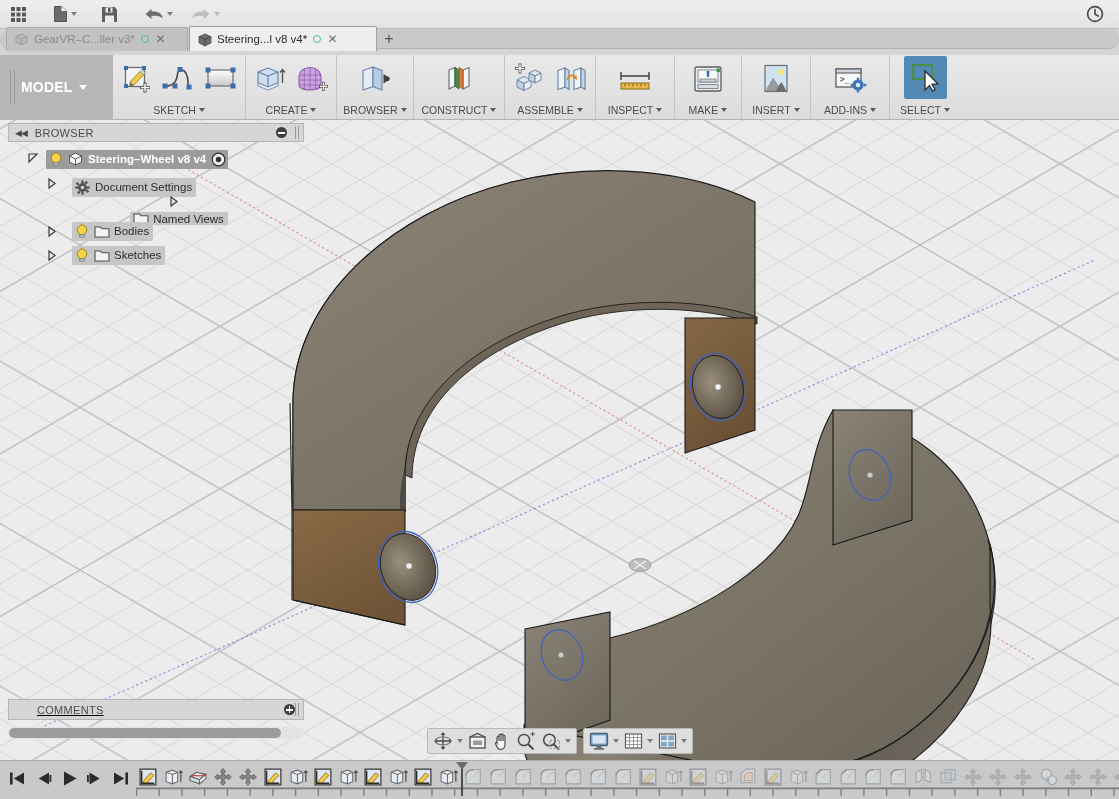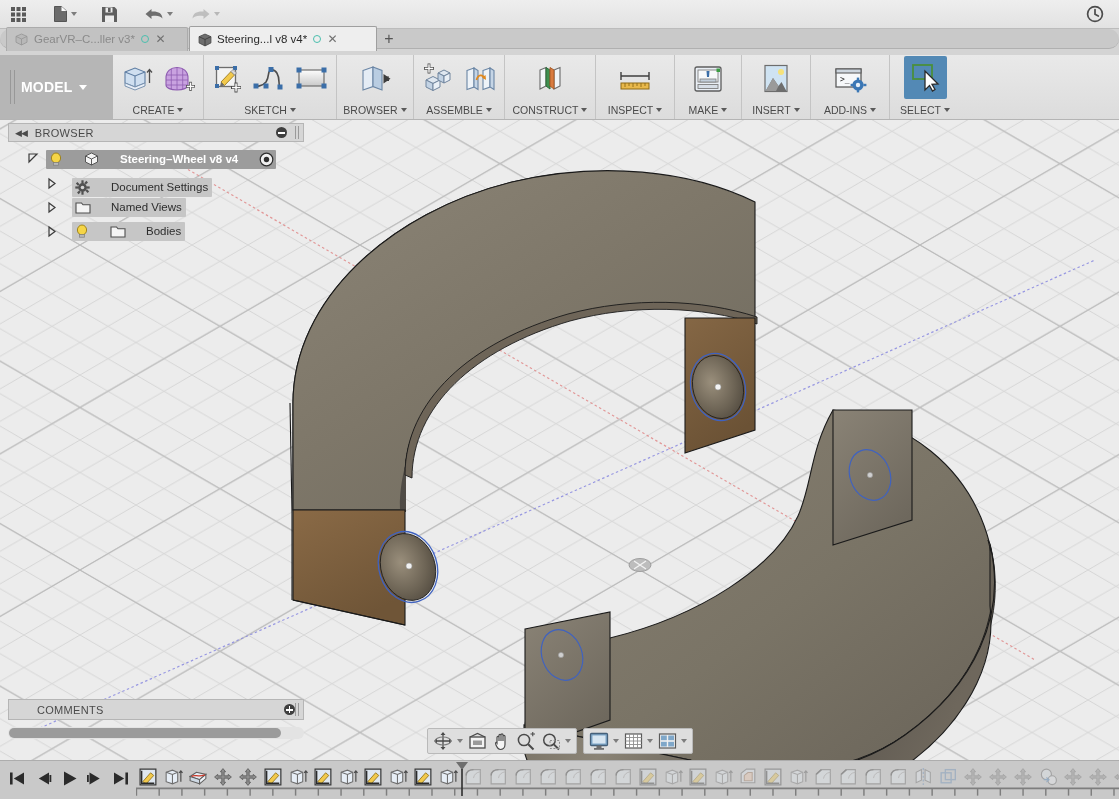--- a/index.html
+++ b/index.html
@@ -131,37 +131,37 @@
   .bh-minus::after {
     content: ""; position: absolute; left: 2px; top: 5px; width: 7px; height: 1.5px; background: #fff;
   }
   .bh-grip { width: 4px; height: 13px; border-left: 1px solid #9a9a9a; border-right:1px solid #9a9a9a; }
 
   .tree { padding-top: 5px; }
   .tree-row {
     display: flex; align-items: center; height: 24px; gap: 4px; cursor: default;
   }
   .node-pill {
-    display: flex; align-items: center; gap: 21px;
+    display: flex; align-items: center; gap: 5px;
     background: #c6c6c6; border-radius: 1px; height: 19px;
     padding: 0 4px 0 3px;
   }
   .node-pill.root { background: #9c9c9c; color: #fff; font-weight: bold; padding-right:2px;}
   .node-pill.root .node-text { color: #ffffff; }
   .node-text { font-size: 11.5px; color: #2d2d2d; white-space: nowrap; }
   .bulb { width: 14px; height: 15px; flex: none; }
   .folder { width: 15px; height: 13px; flex: none; }
   .target-ic { width: 15px; height: 15px; flex:none; }
 
   
   .comments {
     position: absolute; left: 8px; bottom: 40px; width: 296px; height: 21px;
     background: #d6d6d6; border: 1px solid #b5b5b5;
     display: flex; align-items: center; padding: 0 4px 0 28px;
-    z-index: 30; cursor: default;
+    z-index: 30; cursor: default; text-decoration: underline;
   }
   .cm-title { font-size: 11px; color: #4a4a4a; letter-spacing: 0.3px; flex: 1; }
   .cm-plus {
     width: 11px; height: 11px; border-radius: 50%; background: #3f3f3f;
     position: relative; cursor: pointer;
   }
   .cm-plus::after { content:""; position:absolute; left:2px; top:5px; width:7px; height:1.5px; background:#fff; }
   .cm-plus::before { content:""; position:absolute; left:4.75px; top:2px; width:1.5px; height:7px; background:#fff; }
 
   .hscroll {
@@ -305,55 +305,20 @@
 
     <div class="tab-new">+</div>
   </div>
 
   <div class="ribbon">
 
     <div class="workspace-sel">
       <div class="grip"></div>
       <span class="ws-label">MODEL</span>
       <div class="caret-w"></div>
-    </div>
-
-    <div class="panel">
-      <div class="panel-icons">
-        <div class="ribbon-btn">
-          <svg width="32" height="30" viewBox="0 0 32 30">
-            <path d="M4 8 L14 4 L24 8 L24 19 L14 23 L4 19 Z" fill="#cfdff0" stroke="#5f7ea3" stroke-width="1.1"></path>
-            <path d="M4 8 L14 12 L24 8" fill="none" stroke="#5f7ea3" stroke-width="1.1"></path>
-            <path d="M14 12 V23" fill="none" stroke="#5f7ea3" stroke-width="1.1"></path>
-            <path d="M4 19 L14 23 L24 19 L24 22 L14 26 L4 22 Z" fill="#e8eef6" stroke="#7a93b0" stroke-width="1"></path>
-            <path d="M28.5 19 V6 M26 8.5 L28.5 5.5 L31 8.5" fill="none" stroke="#4e4e4e" stroke-width="1.3"></path>
-          </svg>
-        </div>
-        <div class="ribbon-btn">
-          <svg width="34" height="30" viewBox="0 0 34 30">
-            <path d="M4 14 C4 7 9 3.5 15 3.5 C21 3.5 26 7 26 14 V21 C26 24 21 26 15 26 C9 26 4 24 4 21 Z" fill="#c9a2e0" stroke="#8d5bb0" stroke-width="1.1"></path>
-            <g stroke="#8d5bb0" stroke-width="0.8" fill="none" opacity="0.95">
-              <path d="M4 11 H26 M4 16 H26 M4 21 H26"></path>
-              <path d="M9.3 4.6 V25.4 M15 3.5 V26 M20.7 4.6 V25.4"></path>
-            </g>
-            <g fill="#4a4a4a">
-                <rect x="24" y="21" width="9" height="2.6"></rect>
-                <rect x="27.2" y="17.8" width="2.6" height="9"></rect>
-              </g>
-            <g fill="#fbfbfb">
-                <rect x="24.8" y="21.7" width="7.5" height="1.3"></rect>
-                <rect x="27.9" y="18.6" width="1.3" height="7.4"></rect>
-              </g>
-          </svg>
-        </div>
-      </div>
-      <div class="panel-title">
-        <span>CREATE</span>
-        <span class="caret-d"></span>
-      </div>
     </div>
 
     <div class="panel">
       <div class="panel-icons">
         <div class="ribbon-btn">
           <svg width="30" height="30" viewBox="0 0 30 30">
             <rect x="3.5" y="3.5" width="19" height="19" fill="#f3f3f3" stroke="#6d6d6d" stroke-width="1.3"></rect>
             <rect x="2" y="2" width="4" height="4" fill="#3b6ea8"></rect>
             <rect x="2" y="20" width="4" height="4" fill="#3b6ea8"></rect>
             <rect x="20" y="2" width="4" height="4" fill="#3b6ea8"></rect>
@@ -395,32 +360,84 @@
           </svg>
         </div>
       </div>
       <div class="panel-title">
         <span>SKETCH</span>
         <span class="caret-d"></span>
       </div>
     </div>
 
     <div class="panel">
+      <div class="panel-icons">
+        <div class="ribbon-btn">
+          <svg width="32" height="30" viewBox="0 0 32 30">
+            <path d="M4 8 L14 4 L24 8 L24 19 L14 23 L4 19 Z" fill="#cfdff0" stroke="#5f7ea3" stroke-width="1.1"></path>
+            <path d="M4 8 L14 12 L24 8" fill="none" stroke="#5f7ea3" stroke-width="1.1"></path>
+            <path d="M14 12 V23" fill="none" stroke="#5f7ea3" stroke-width="1.1"></path>
+            <path d="M4 19 L14 23 L24 19 L24 22 L14 26 L4 22 Z" fill="#e8eef6" stroke="#7a93b0" stroke-width="1"></path>
+            <path d="M28.5 19 V6 M26 8.5 L28.5 5.5 L31 8.5" fill="none" stroke="#4e4e4e" stroke-width="1.3"></path>
+          </svg>
+        </div>
+        <div class="ribbon-btn">
+          <svg width="34" height="30" viewBox="0 0 34 30">
+            <path d="M4 14 C4 7 9 3.5 15 3.5 C21 3.5 26 7 26 14 V21 C26 24 21 26 15 26 C9 26 4 24 4 21 Z" fill="#c9a2e0" stroke="#8d5bb0" stroke-width="1.1"></path>
+            <g stroke="#8d5bb0" stroke-width="0.8" fill="none" opacity="0.95">
+              <path d="M4 11 H26 M4 16 H26 M4 21 H26"></path>
+              <path d="M9.3 4.6 V25.4 M15 3.5 V26 M20.7 4.6 V25.4"></path>
+            </g>
+            <g fill="#4a4a4a">
+                <rect x="24" y="21" width="9" height="2.6"></rect>
+                <rect x="27.2" y="17.8" width="2.6" height="9"></rect>
+              </g>
+            <g fill="#fbfbfb">
+                <rect x="24.8" y="21.7" width="7.5" height="1.3"></rect>
+                <rect x="27.9" y="18.6" width="1.3" height="7.4"></rect>
+              </g>
+          </svg>
+        </div>
+      </div>
+      <div class="panel-title">
+        <span>CREATE</span>
+        <span class="caret-d"></span>
+      </div>
+    </div>
+
+    <div class="panel">
       <div class="panel-icons" style="justify-content:center;min-width:68px;">
         <div class="ribbon-btn">
           <svg width="34" height="30" viewBox="0 0 34 30">
             <path d="M5 6.5 L15 3 V22.5 L5 26 Z" fill="#e4ecf5" stroke="#6b86a5" stroke-width="1.1"></path>
             <path d="M15 3 L24 6.5 V26 L15 22.5 Z" fill="#b9cde2" stroke="#6b86a5" stroke-width="1.1"></path>
             <path d="M26 13 H31 M26 16.5 H31" fill="none" stroke="#3d3d3d" stroke-width="1"></path>
             <path d="M25.5 10 L32.5 14.8 L25.5 19.6 Z" fill="#3d3d3d"></path>
           </svg>
         </div>
       </div>
       <div class="panel-title">
         <span>BROWSER</span>
+        <span class="caret-d"></span>
+      </div>
+    </div>
+
+    <div class="panel">
+      <div class="panel-icons" style="justify-content:center;min-width:82px;">
+        <div class="ribbon-btn">
+          <svg width="34" height="30" viewBox="0 0 34 30">
+            <path d="M7 6 L13 3.5 V22 L7 25 Z" fill="#f3f6f9" stroke="#6b6b6b" stroke-width="1.1"></path>
+            <path d="M13 3.5 L17 6 V25 L13 22 Z" fill="#3e8f4f" stroke="#2d6b3a" stroke-width="1"></path>
+            <path d="M21 6 L27 3.5 V22 L21 25 Z" fill="#f1f4f7" stroke="#6b6b6b" stroke-width="1.1"></path>
+            <path d="M21 6 L17 3.5 V22 L21 25 Z" fill="#d97b3f" stroke="#a85c29" stroke-width="1"></path>
+          </svg>
+        </div>
+      </div>
+      <div class="panel-title">
+        <span>CONSTRUCT</span>
         <span class="caret-d"></span>
       </div>
     </div>
 
     <div class="panel">
       <div class="panel-icons">
         <div class="ribbon-btn">
           <svg width="32" height="30" viewBox="0 0 32 30">
             <path d="M4 16 L11 12.5 L18 16 L11 19.5 Z" fill="#dfe7f0" stroke="#70859e" stroke-width="1"></path>
             <path d="M4 16 V23 L11 26.5 V19.5 Z" fill="#c3d3e4" stroke="#70859e" stroke-width="1"></path>
@@ -444,37 +461,20 @@
             <path d="M11 4 L15 6.5 V25.5 L11 23 Z" fill="#c5d5e6" stroke="#6b86a5" stroke-width="1.1"></path>
             <path d="M20 6.5 L27 4 V23 L20 25.5 Z" fill="#eef3f8" stroke="#6b86a5" stroke-width="1.1"></path>
             <path d="M27 4 L31 6.5 V25.5 L27 23 Z" fill="#c5d5e6" stroke="#6b86a5" stroke-width="1.1"></path>
             <path d="M13.5 16 C15 10 20 10 21.5 14.5" fill="none" stroke="#e0891f" stroke-width="1.8"></path>
             <path d="M22.5 11 L23 16 L19 13.5 Z" fill="#e0891f"></path>
           </svg>
         </div>
       </div>
       <div class="panel-title">
         <span>ASSEMBLE</span>
-        <span class="caret-d"></span>
-      </div>
-    </div>
-
-    <div class="panel">
-      <div class="panel-icons" style="justify-content:center;min-width:82px;">
-        <div class="ribbon-btn">
-          <svg width="34" height="30" viewBox="0 0 34 30">
-            <path d="M7 6 L13 3.5 V22 L7 25 Z" fill="#f3f6f9" stroke="#6b6b6b" stroke-width="1.1"></path>
-            <path d="M13 3.5 L17 6 V25 L13 22 Z" fill="#3e8f4f" stroke="#2d6b3a" stroke-width="1"></path>
-            <path d="M21 6 L27 3.5 V22 L21 25 Z" fill="#f1f4f7" stroke="#6b6b6b" stroke-width="1.1"></path>
-            <path d="M21 6 L17 3.5 V22 L21 25 Z" fill="#d97b3f" stroke="#a85c29" stroke-width="1"></path>
-          </svg>
-        </div>
-      </div>
-      <div class="panel-title">
-        <span>CONSTRUCT</span>
         <span class="caret-d"></span>
       </div>
     </div>
 
     <div class="panel">
       <div class="panel-icons" style="justify-content:center;min-width:70px;">
         <div class="ribbon-btn">
           <svg width="34" height="30" viewBox="0 0 34 30">
             <path d="M3 8 V16 M31 8 V16 M3 12 H31" fill="none" stroke="#3f3f3f" stroke-width="1.4"></path>
             <rect x="3" y="19" width="28" height="6" fill="#e8b84b" stroke="#8d6a16" stroke-width="1"></rect>
@@ -856,21 +856,21 @@
                   <rect x="11.2" y="9.6" width="2.2" height="3" transform="rotate(-45 12.3 11.1)"></rect>
                   <rect x="2.4" y="11.2" width="3" height="2.2" transform="rotate(-45 3.9 12.3)"></rect>
                   <rect x="9.6" y="1.6" width="3" height="2.2" transform="rotate(-45 11.1 2.7)"></rect>
                 </g>
               </svg>
             </span>
             <span class="node-text">Document Settings</span>
           </span>
         </div>
 
-        <div class="tree-row" style="padding-left:38px;">
+        <div class="tree-row" style="padding-left:38px;flex-direction:column;">
           <span style="flex:none;width:14px;">
             <svg width="12" height="13" viewBox="0 0 12 13">
               <path d="M3 2 L9 6.5 L3 11 Z" fill="none" stroke="#3a3a3a" stroke-width="1.2"></path>
             </svg>
           </span>
           <span class="node-pill" style="margin-left:8px;">
             <span class="folder">
               <svg width="16" height="13" viewBox="0 0 16 13">
                 <path d="M1 2 H6.5 L8 3.8 H15 V12 H1 Z" fill="#f4f4f4" stroke="#4f4f4f" stroke-width="1.1"></path>
               </svg>
@@ -895,20 +895,41 @@
             </span>
             <span class="folder">
               <svg width="16" height="13" viewBox="0 0 16 13">
                 <path d="M1 2 H6.5 L8 3.8 H15 V12 H1 Z" fill="#f4f4f4" stroke="#4f4f4f" stroke-width="1.1"></path>
               </svg>
             </span>
             <span class="node-text">Bodies</span>
           </span>
         </div>
 
+        <div class="tree-row" style="padding-left:38px;">
+          <span style="flex:none;width:14px;">
+            <svg width="12" height="13" viewBox="0 0 12 13">
+              <path d="M3 2 L9 6.5 L3 11 Z" fill="none" stroke="#3a3a3a" stroke-width="1.2"></path>
+            </svg>
+          </span>
+          <span class="node-pill" style="margin-left:8px;">
+            <span class="bulb">
+              <svg width="14" height="15" viewBox="0 0 14 15">
+                <ellipse cx="7" cy="6" rx="4.6" ry="5" fill="#f5d547" stroke="#9a7d12" stroke-width="0.9"></ellipse>
+                <rect x="4.6" y="10.6" width="4.8" height="2.6" fill="#b8b8b8" stroke="#7e7e7e" stroke-width="0.7"></rect>
+              </svg>
+            </span>
+            <span class="folder">
+              <svg width="16" height="13" viewBox="0 0 16 13">
+                <path d="M1 2 H6.5 L8 3.8 H15 V12 H1 Z" fill="#f4f4f4" stroke="#4f4f4f" stroke-width="1.1"></path>
+              </svg>
+            </span>
+            <span class="node-text">Sketches</span>
+          </span>
+        </div>
 
       </div>
     </div>
 
     <div class="comments">
       <span class="cm-title">COMMENTS</span>
       <span class="cm-plus"></span>
       <span class="bh-grip"></span>
     </div>
 

